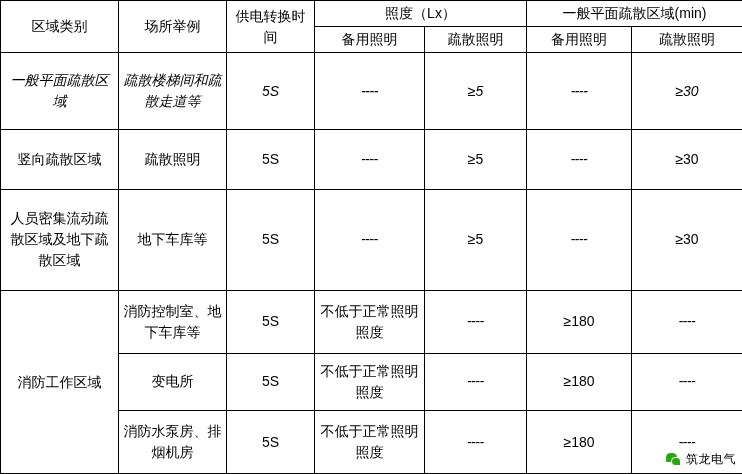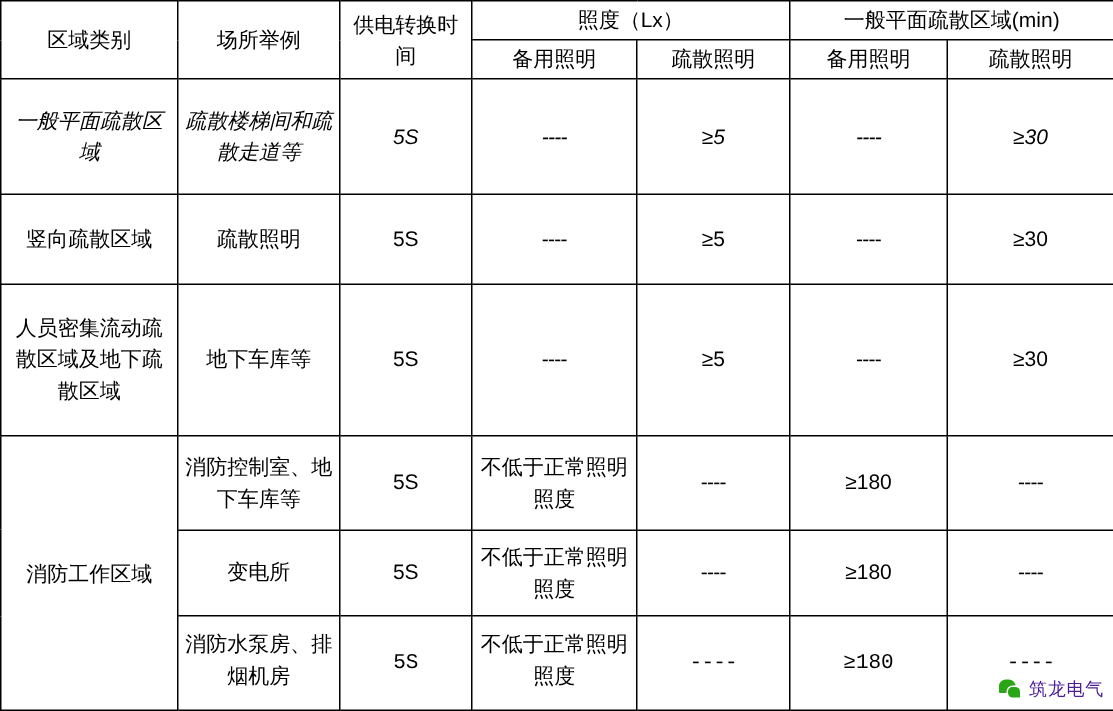--- a/index.html
+++ b/index.html
@@ -91,21 +91,21 @@
   .wm-icon .b2 {
     position: absolute;
     right: 0; bottom: 0;
     width: 8px; height: 7px;
     background: #2aa515;
     border-radius: 4px 4px 1px 4px;
     border: 1.5px solid #ffffff;
   }
   .wm-text {
     font-size: 12px;
-    color: #4c1d95;
+    color: #000000;
     letter-spacing: 0.5px;
   }
 </style>
 </head>
 <body>
 
 <div id="sheet">
 
   <table class="spec">
     <colgroup>
@@ -176,21 +176,21 @@
 
       <tr style="height:52px;">
         <td class="place-cell">变电所</td>
         <td class="val">5S</td>
         <td class="val">不低于正常照明照度</td>
         <td class="dash">----</td>
         <td class="val">≥180</td>
         <td class="dash">----</td>
       </tr>
 
-      <tr style="height:57px;font-family:Liberation Mono, monospace;">
+      <tr style="height:57px;">
         <td class="place-cell">消防水泵房、排烟机房</td>
         <td class="val">5S</td>
         <td class="val">不低于正常照明照度</td>
         <td class="dash">----</td>
         <td class="val">≥180</td>
         <td class="dash">----</td>
       </tr>
 
     </tbody>
   </table>

